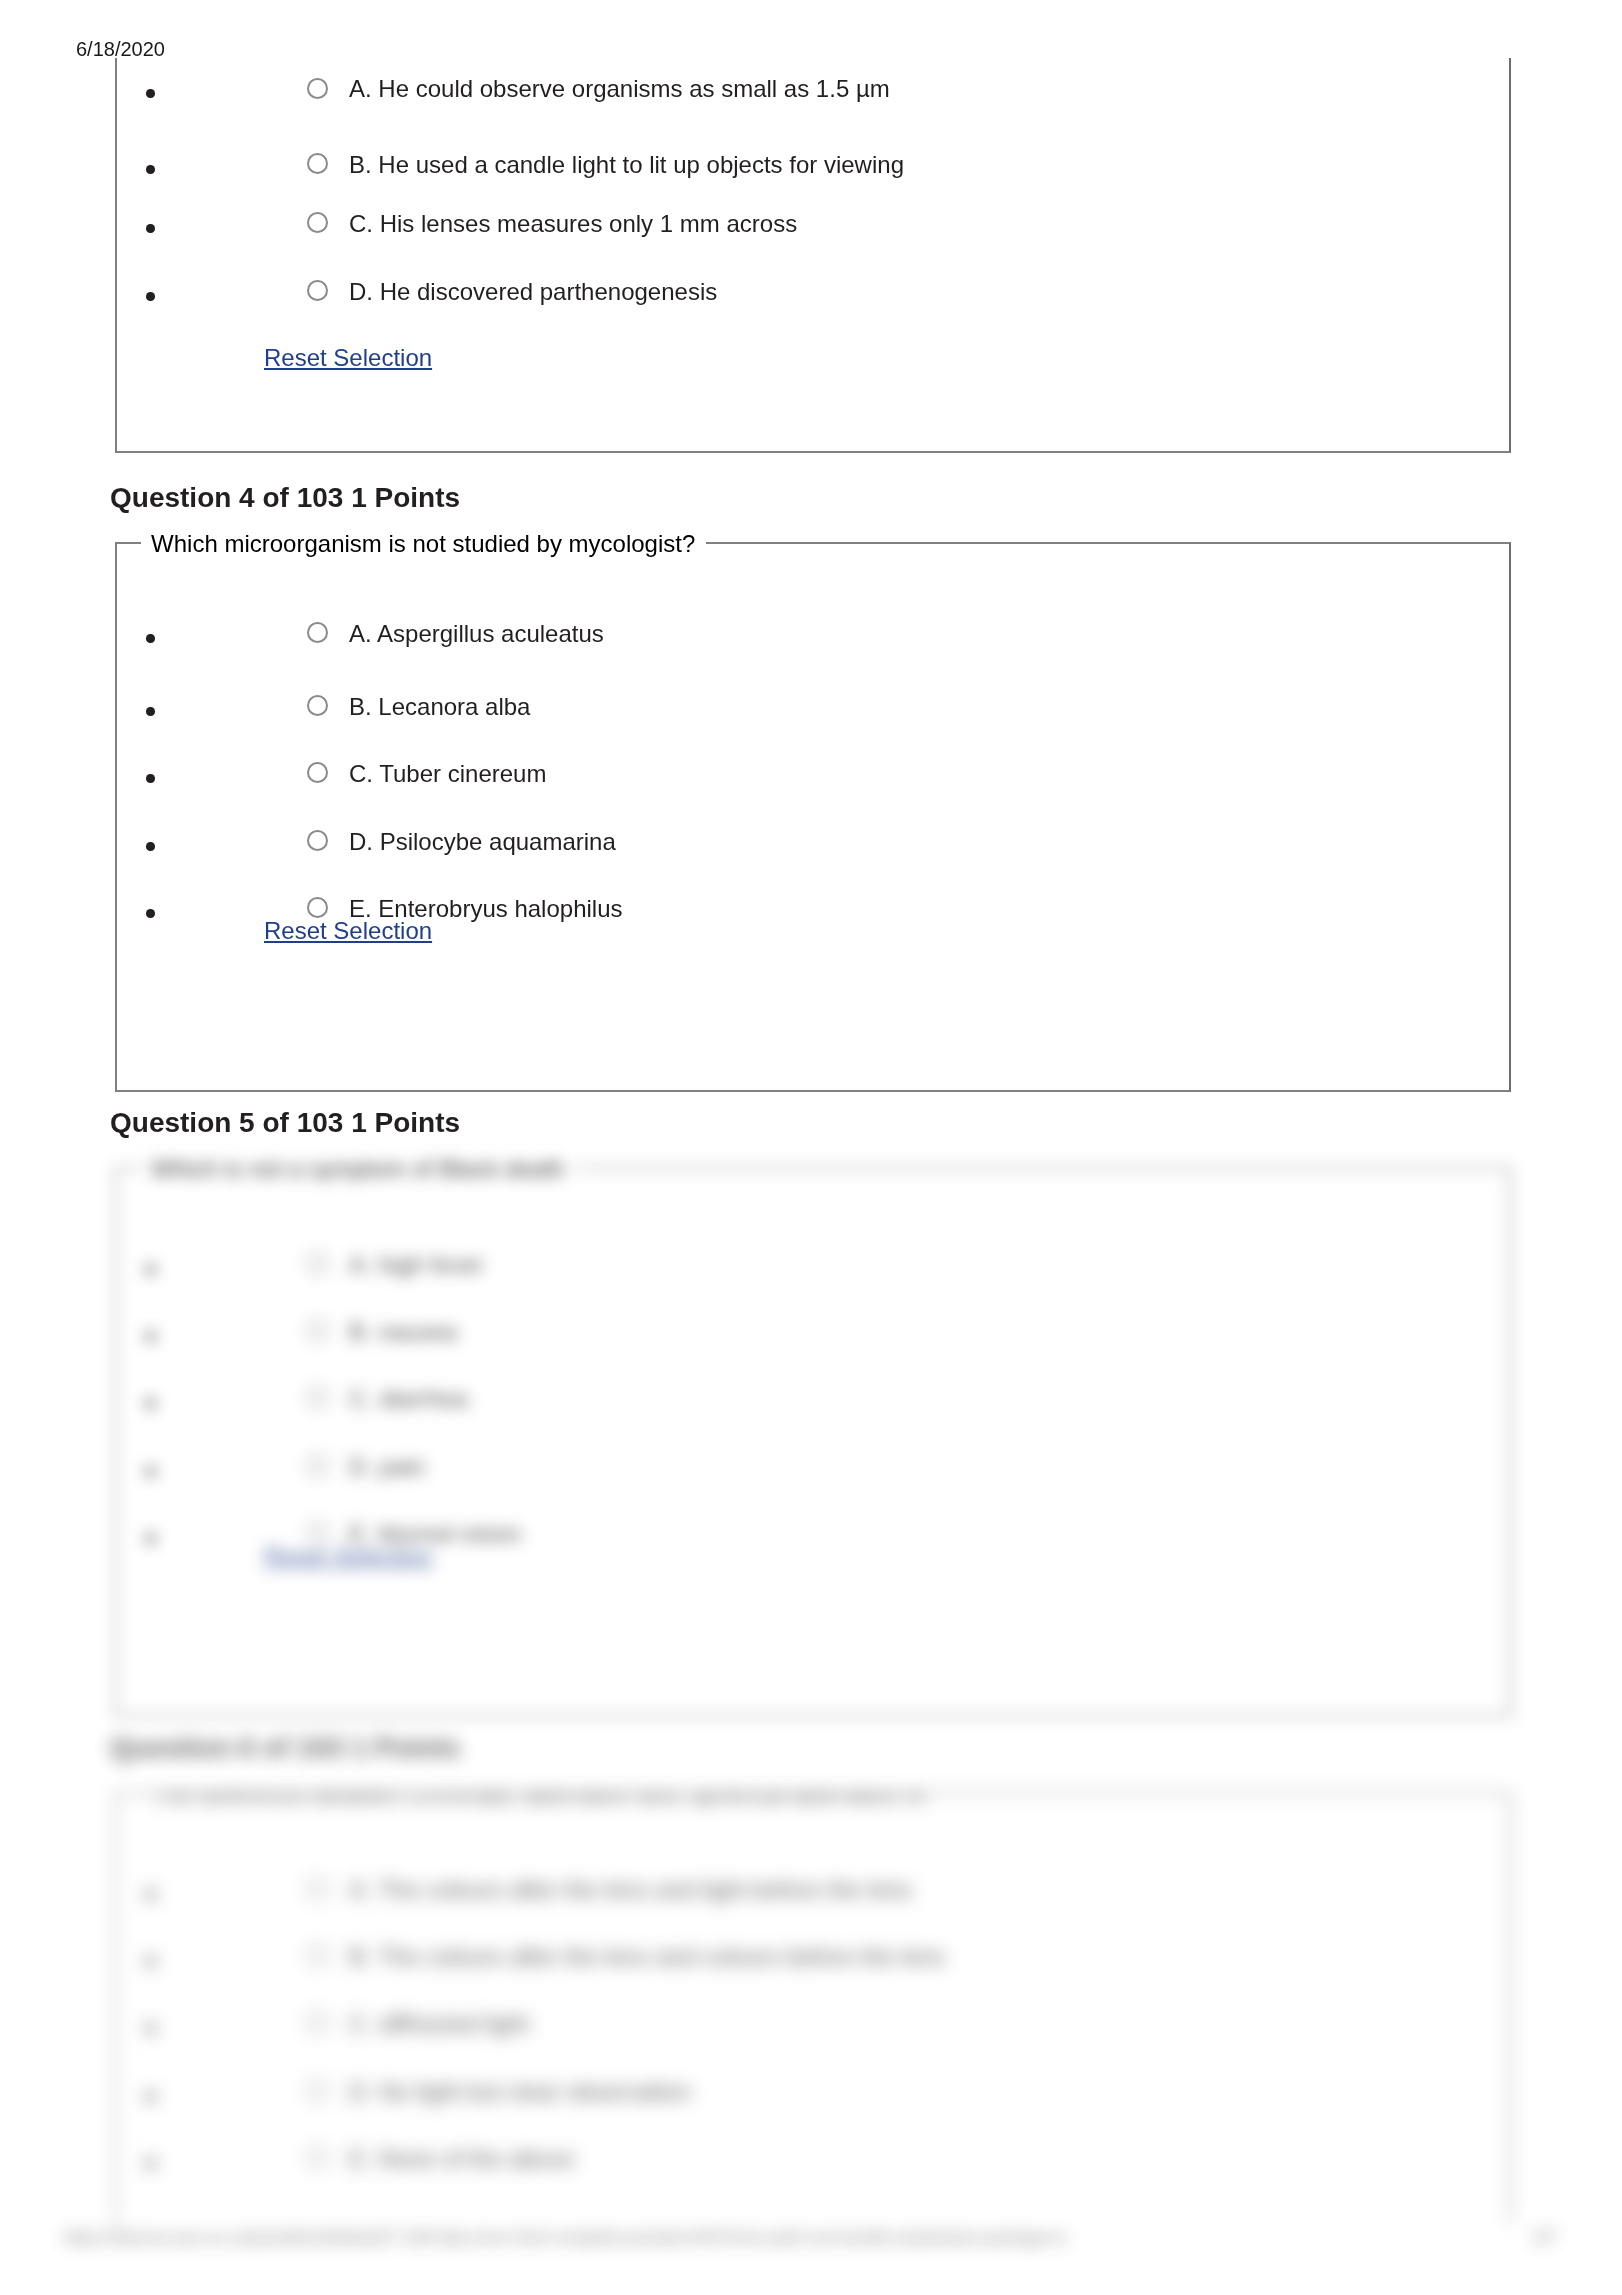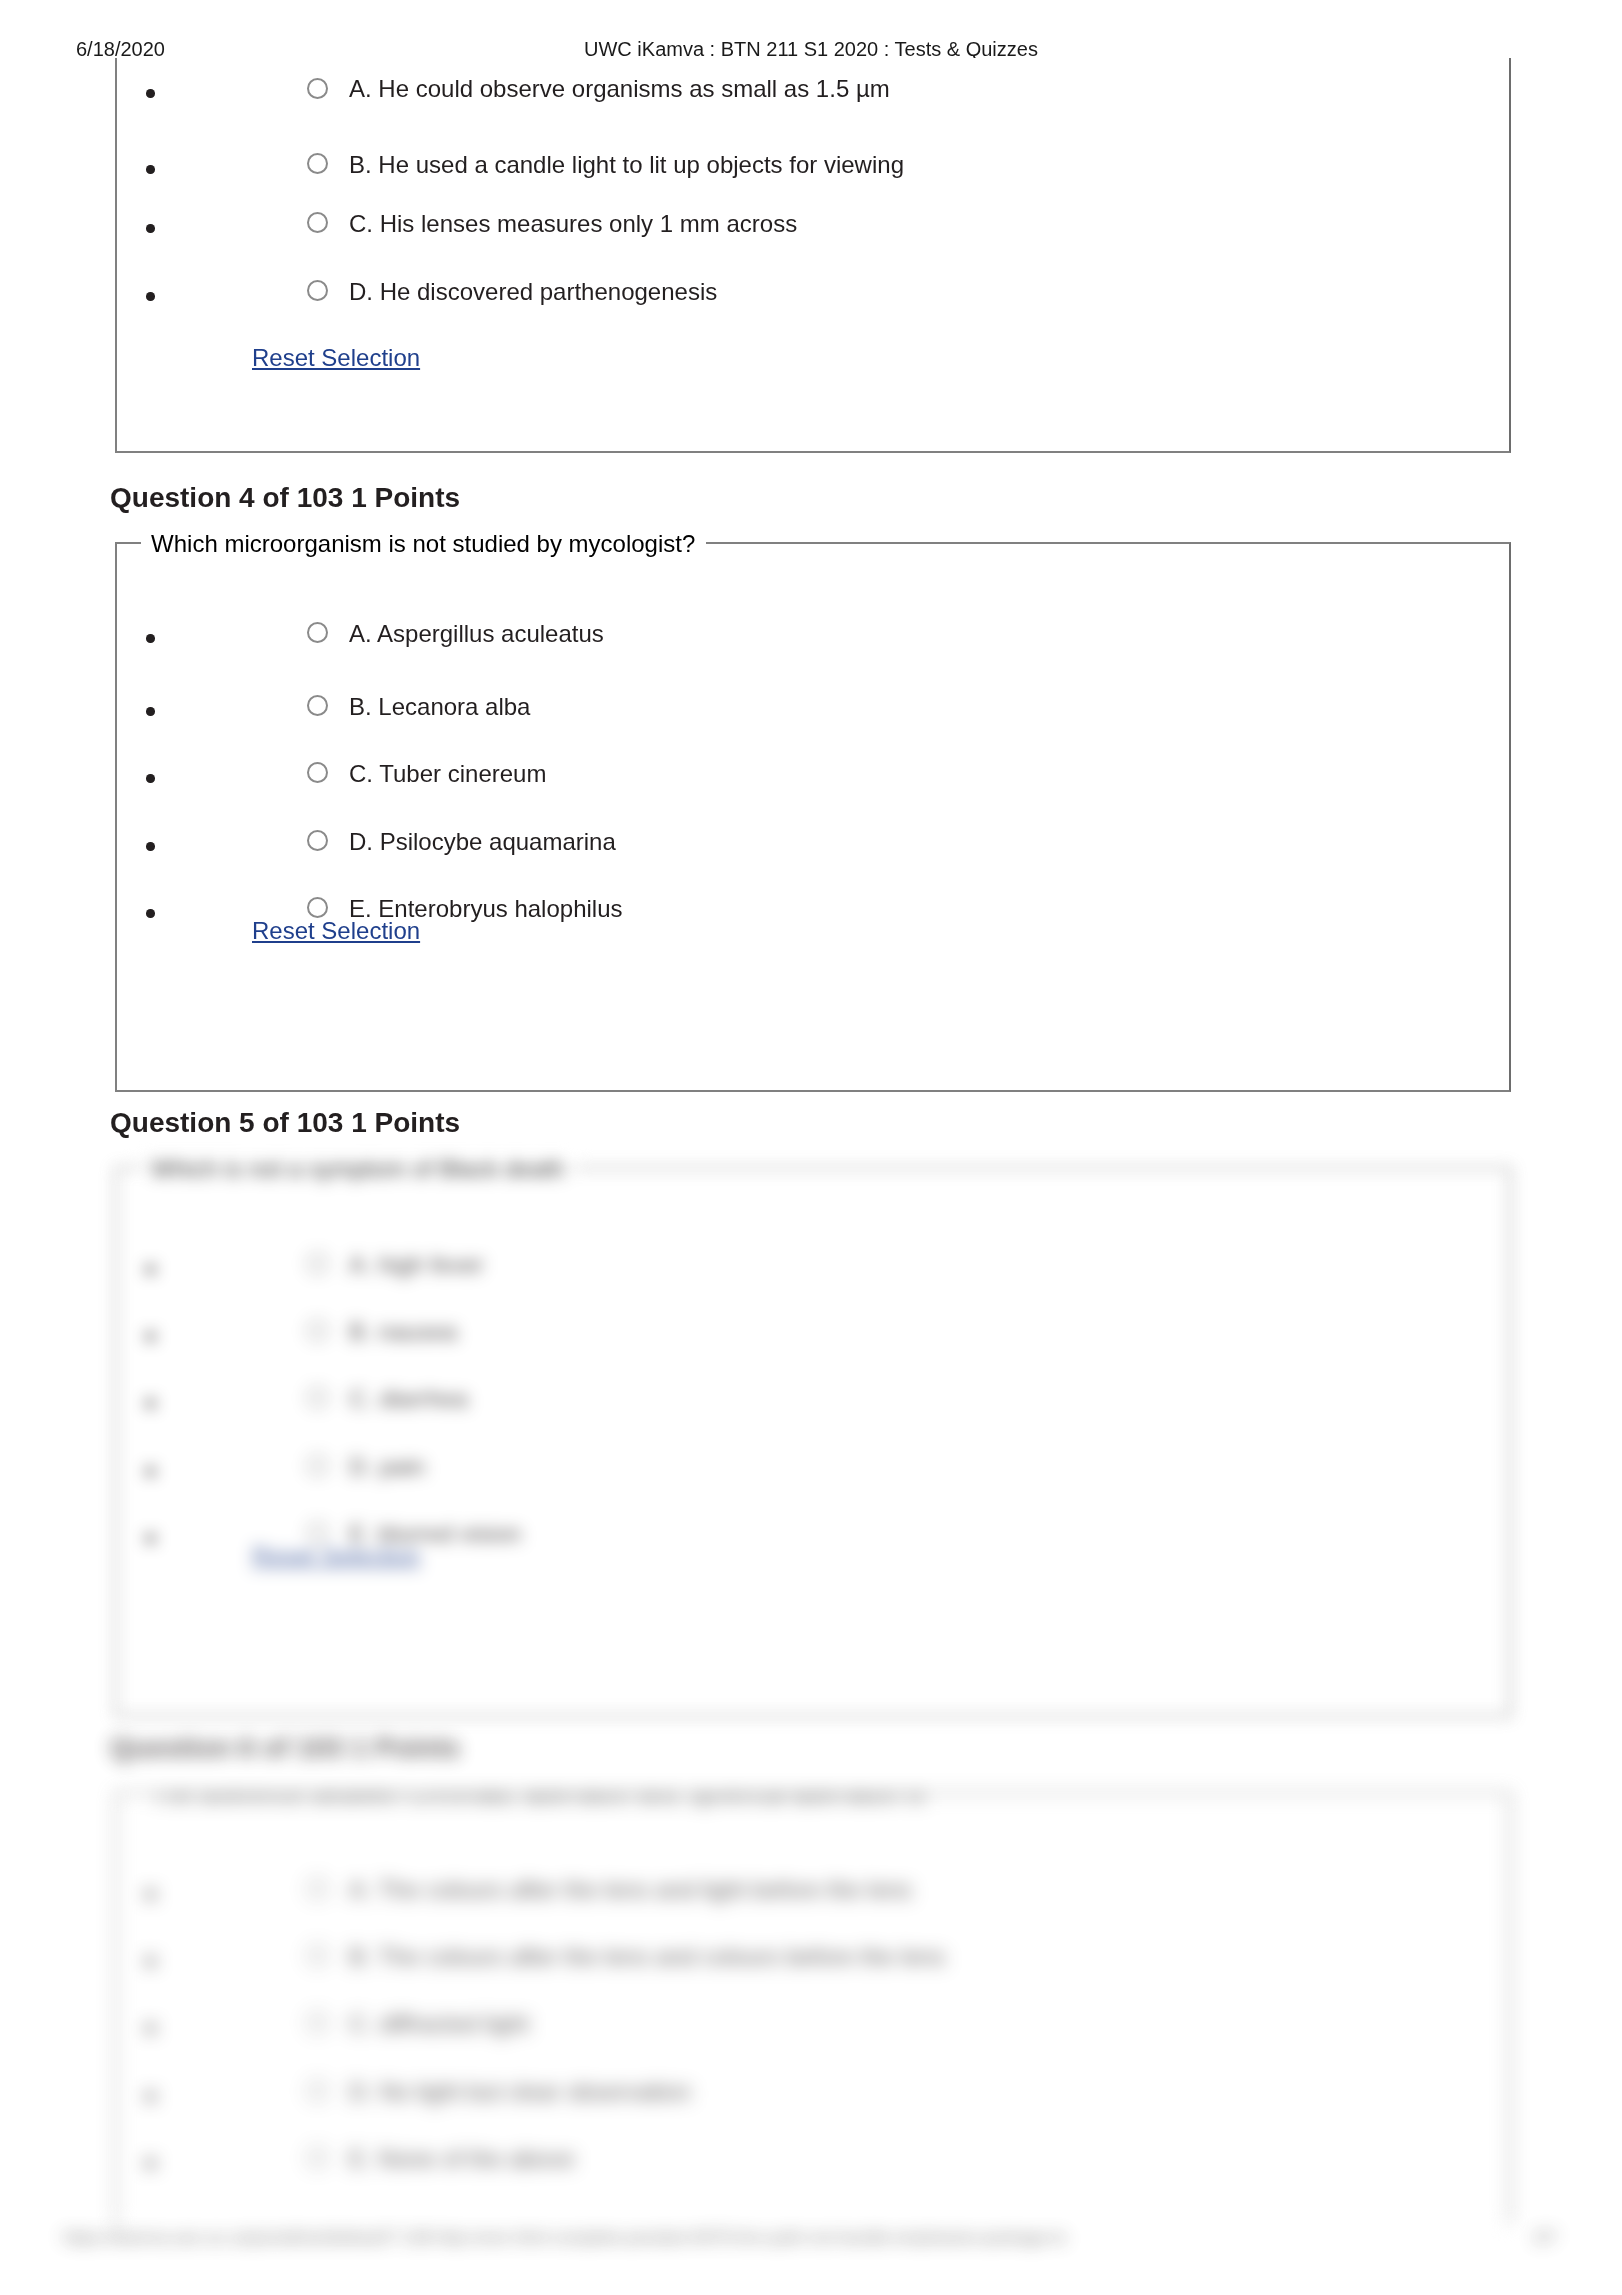--- a/index.html
+++ b/index.html
@@ -116,20 +116,21 @@
     white-space: nowrap;
   }
 
   .reset-link {
     display: inline-block;
     font-size: 24px;
     line-height: 33px;
     color: #1f3f8c;
     text-decoration: underline;
     cursor: pointer;
+    margin-left: 12px;
   }
 
   
   .qmeta {
     position: absolute;
     left: 110px;
     font-size: 28px;
     line-height: 33px;
     color: #231f20;
     white-space: nowrap;
@@ -167,21 +168,20 @@
     right: 65px;
     top: 0;
     white-space: nowrap;
   }
 </style>
 </head>
 <body>
 
 <div class="page-header">
   <span class="hdr-date">6/18/2020</span>
-  <span class="hdr-title">UWC iKamva : BTN 211 S1 2020 : Tests &amp; Quizzes</span>
 </div>
 
 <div class="content">
 
   <div class="qbox no-top" id="qbox-0" style="top:58px; height:395px; padding-top:14.4px;">
     <ul class="opt-list">
       <li class="opt-item" style="top: 14.4px; position: absolute; left: 0px; width: 100%;">
         <span class="bullet"></span>
         <span class="radio"></span>
         <span class="opt-label">A. He could observe organisms as small as 1.5 µm</span>

